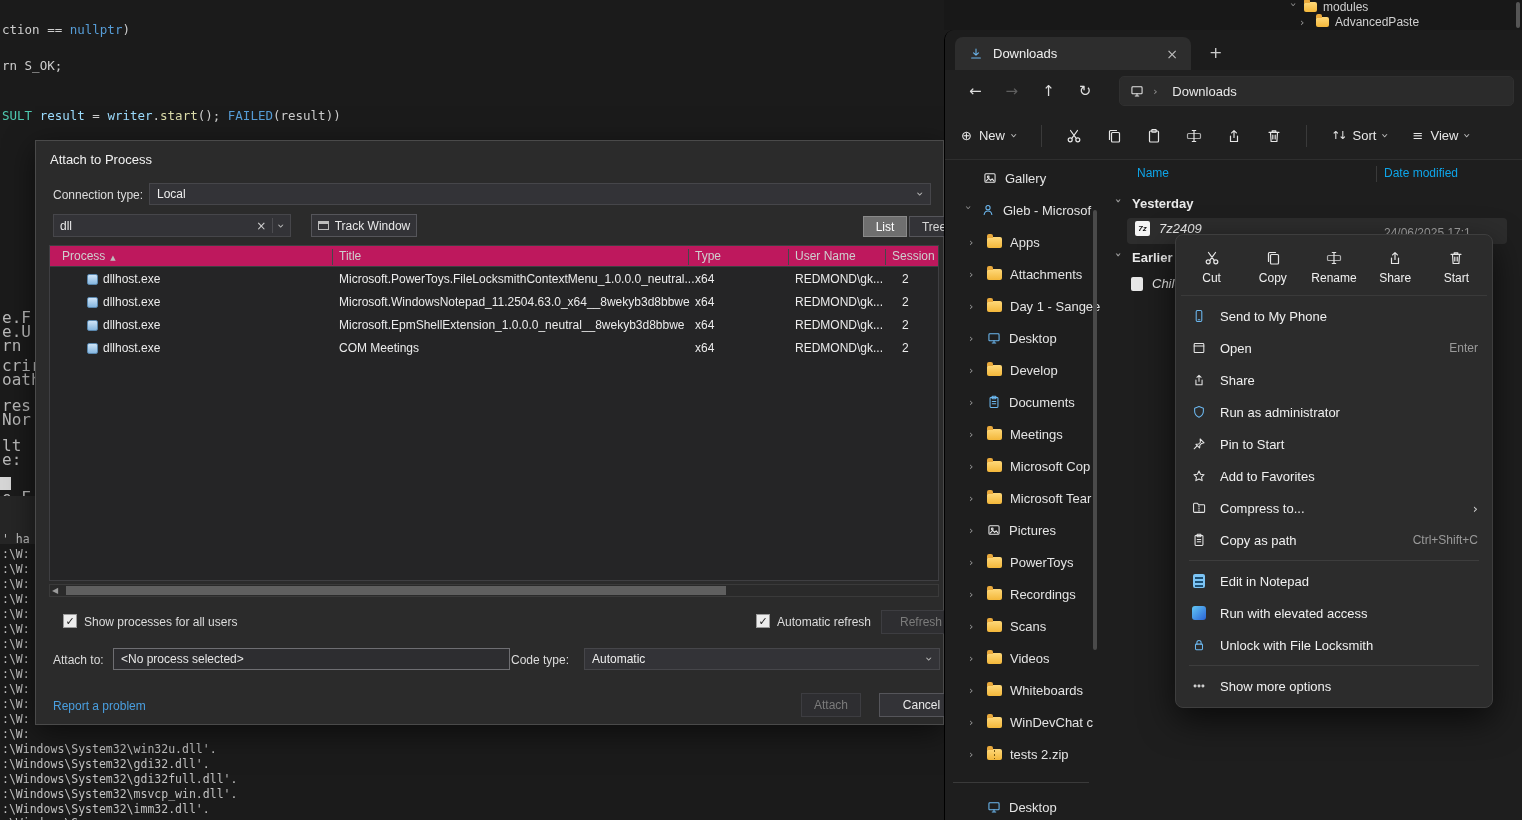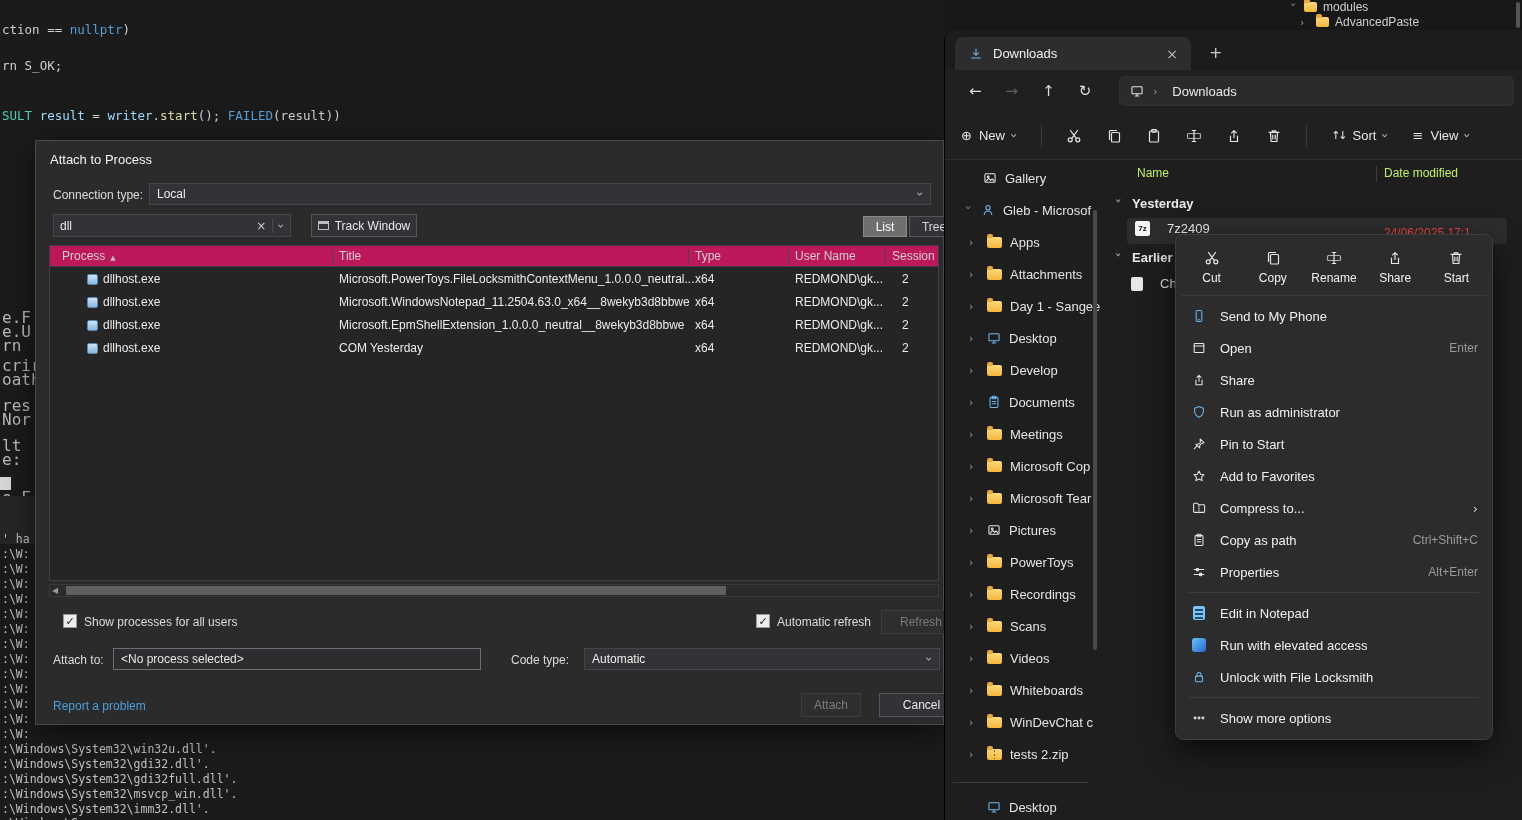--- a/index.html
+++ b/index.html
@@ -77,26 +77,26 @@
           display:flex; align-items:center; gap:9px; padding:0 10px; font-size:13px; color:#e8e8e8; }
   .cmdbar { height:48px; display:flex; align-items:center; gap:24px; padding:0 16px; background:#202020;
             border-bottom:1px solid #2e2e2e; font-size:13px; color:#e8e8e8; }
   .cmd { display:flex; align-items:center; gap:7px; }
   .vsep { width:1px; height:22px; background:#3a3a3a; }
   .content { flex:1; position:relative; background:#1e1e1e; font-size:13px; }
   .si { position:absolute; display:flex; align-items:center; height:30px; gap:8px; color:#e4e4e4; white-space:nowrap; }
   .sichev { width:10px; font-size:11px; color:#9a9a9a; font-family:"DejaVu Sans",sans-serif; display:inline-block; }
   .sdiv { position:absolute; left:8px; top:622px; width:136px; height:1px; background:#3a3a3a; }
   .vscroll { position:absolute; left:148px; top:50px; width:4px; height:440px; background:#4a4a4a; border-radius:2px; }
-  .colhead { position:absolute; top:6px; font-size:12px; color:#bef264; }
+  .colhead { position:absolute; top:6px; font-size:12px; color:#0ea5e9; }
   .colsep { position:absolute; left:431px; top:6px; width:1px; height:16px; background:#3a3a3a; }
   .fgroup { position:absolute; display:flex; align-items:center; gap:9px; color:#eaeaea; font-weight:600; font-size:13px; }
-  .frow { position:absolute; display:flex; align-items:center; gap:17px; color:#e8e8e8; }
+  .frow { position:absolute; display:flex; align-items:center; gap:9px; color:#e8e8e8;font-style:italic; }
   .fsel { position:absolute; left:182px; top:58px; width:380px; height:26px; background:rgba(255,255,255,.07); border-radius:4px; }
-  .fdate { position:absolute; font-size:12px; color:#ef4444;text-decoration:underline; }
+  .fdate { position:absolute; font-size:12px; color:#a3a3a3;text-decoration:underline; }
 
   
   .folder { position:relative; width:15px; height:11px; border-radius:2px; background:linear-gradient(#ffd97a,#f3b73a); flex:none; }
   .folder::before { content:""; position:absolute; top:-3px; left:0; width:6px; height:4px; border-radius:2px 2px 0 0; background:#e9a93c; }
   .folder.zip::after { content:""; position:absolute; left:7px; top:1px; bottom:1px; width:1px;
                        background:repeating-linear-gradient(#7a5c16 0 2px, transparent 2px 4px); }
   .folder.sm { width:13px; height:10px; }
   .sevenz { width:15px; height:15px; background:#f5f5f5; border-radius:2px; color:#111; font-size:8px; font-weight:bold;
             display:flex; align-items:center; justify-content:center; flex:none; }
   .docchip { width:12px; height:14px; background:#e8e8e8; border-radius:2px; flex:none; }
@@ -310,42 +310,42 @@
       <span class="procicon"></span>
       <span style="left:53px">dllhost.exe</span>
       <span style="left:289px">Microsoft.EpmShellExtension_1.0.0.0_neutral__8wekyb3d8bbwe</span>
       <span style="left:645px">x64</span>
       <span style="left:745px">REDMOND\gk...</span>
       <span style="left:852px">2</span>
     </div>
     <div class="trow" style="top:91px">
       <span class="procicon"></span>
       <span style="left:53px">dllhost.exe</span>
-      <span style="left:289px">COM Yesterday</span>
+      <span style="left:289px">COM Meetings</span>
       <span style="left:645px">x64</span>
       <span style="left:745px">REDMOND\gk...</span>
       <span style="left:852px">2</span>
     </div>
   </div>
 
   <div class="hscroll">
     <span class="harrow">◀</span>
     <span class="hthumb"></span>
   </div>
 
   <span class="cbx checked" style="left:27px;top:473px"></span>
   <span class="lbl" style="left:48px;top:474px">Show processes for all users</span>
   <span class="cbx checked" style="left:720px;top:473px"></span>
   <span class="lbl" style="left:741px;top:474px">Automatic refresh</span>
   <div class="btn disabled" style="left:845px;top:469px;width:80px;height:24px">
     <span>Refresh</span>
   </div>
 
   <span class="lbl" style="left:17px;top:512px">Attach to:</span>
-  <div class="tin" style="left:77px;top:507px;width:368px">
+  <div class="tin" style="left:77px;top:507px;width:397px">
     <span>&lt;No process selected&gt;</span>
   </div>
   <span class="lbl" style="left:475px;top:512px">Code type:</span>
   <div class="combo" style="left:548px;top:507px;width:356px">
     <span>Automatic</span>
     <span class="chv down"></span>
   </div>
 
   <span class="link" style="left:17px;top:558px">Report a problem</span>
   <div class="btn disabled" style="left:765px;top:552px;width:60px;height:24px">
@@ -673,29 +673,20 @@
   </div>
   <div class="mi">
     <span class="mic">
         <svg class="ic sm">
           <use href="#i-clipboard"></use>
         </svg>
       </span>
     <span class="mlabel">Copy as path</span>
     <span class="msc">Ctrl+Shift+C</span>
   </div>
-  <div class="mi">
-    <span class="mic">
-        <svg class="ic sm">
-          <use href="#i-sliders"></use>
-        </svg>
-      </span>
-    <span class="mlabel">Properties</span>
-    <span class="msc">Alt+Enter</span>
-  </div>
   <div class="msep"></div>
   <div class="mi">
     <span class="mic">
         <span class="np-chip"></span>
       </span>
     <span class="mlabel">Edit in Notepad</span>
   </div>
   <div class="mi">
     <span class="mic">
         <span class="pt-chip"></span>

